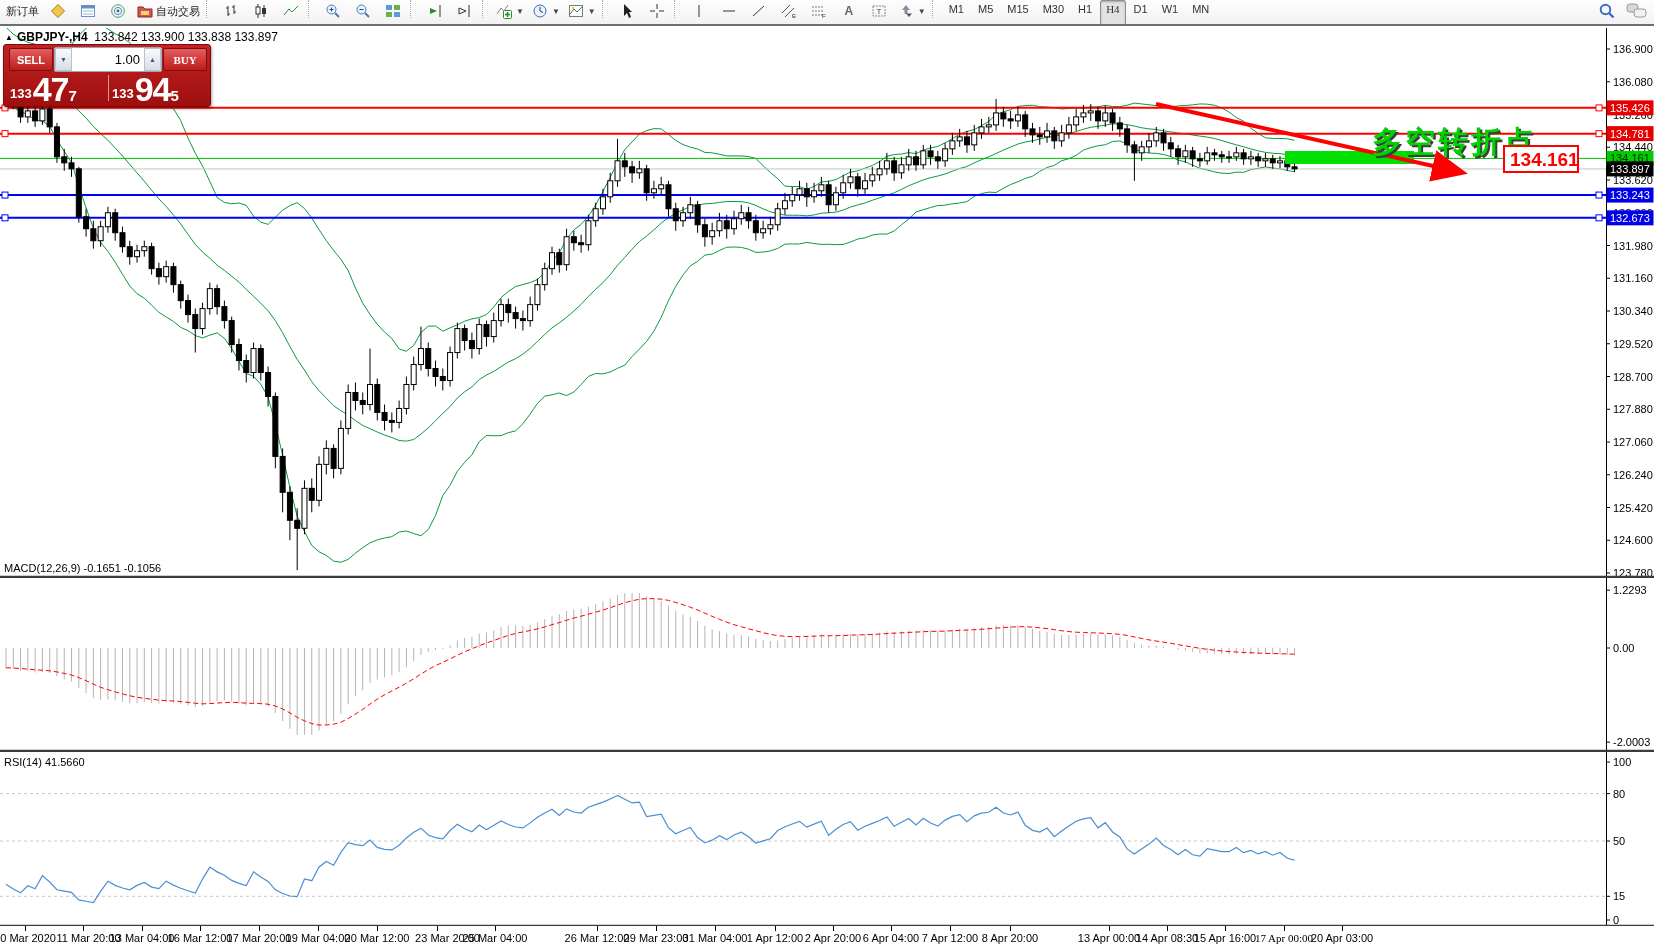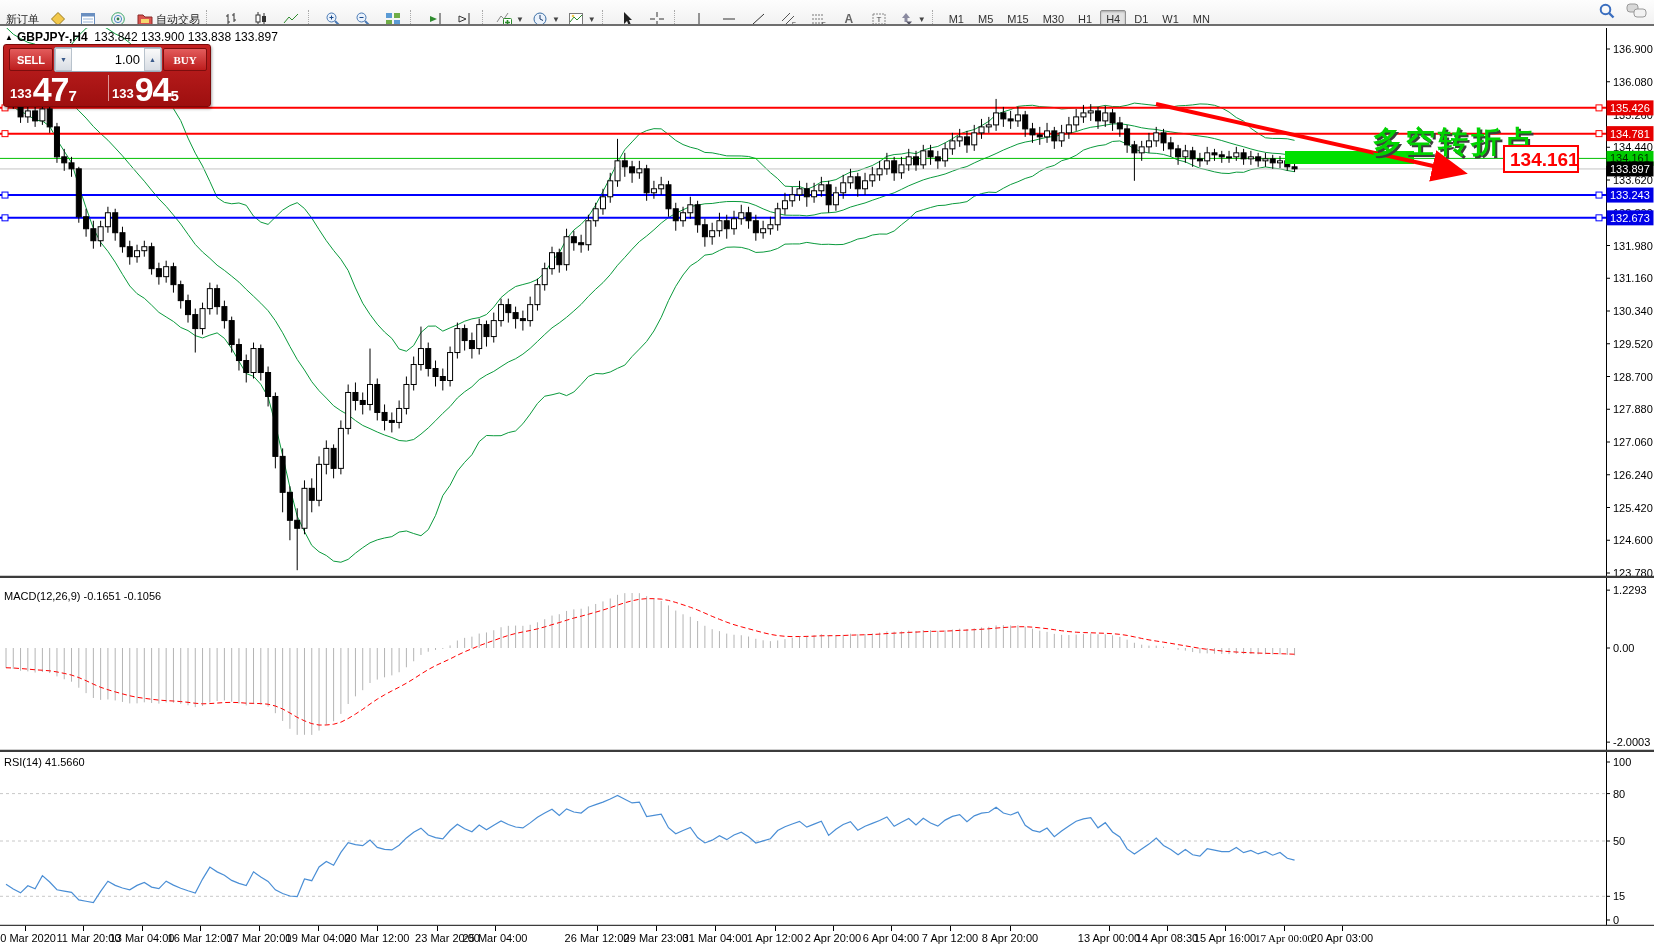--- a/index.html
+++ b/index.html
@@ -1,26 +1,26 @@
 <!DOCTYPE html>
 <html><head>
 <meta charset="utf-8">
 <style>
   html,body{margin:0;padding:0;background:#d4d0c8;}
   #screen{position:relative;width:1654px;height:948px;background:#ffffff;overflow:hidden;
           font-family:"Liberation Sans",sans-serif;-webkit-font-smoothing:antialiased;}
   
   #toolbar{position:absolute;left:0;top:0;width:1654px;height:39px;
            background:linear-gradient(#fdfdfd,#ececec);border-bottom:1px solid #b8b8b8;
-           display:flex;align-items:center;padding-left:2px;box-sizing:border-box;}
+           display:flex;padding-left:2px;box-sizing:border-box;}
   .tbtn{height:20px;min-width:22px;display:flex;align-items:center;justify-content:center;
         gap:3px;padding:0 3px;font-size:11px;color:#222;border:1px solid transparent;border-radius:2px;}
   .tsep{width:7px;height:18px;margin:0 2px;border-left:1px dotted #aaa;}
   .tf{font-size:11px;color:#333;padding:2px 5px;margin:0 1px;border:1px solid transparent;border-radius:2px;}
-  .tf.active{background:#e2e2e2;border:1px solid #8f8f8f;box-shadow:inset 0 1px 2px rgba(0,0,0,.25);}
+  .tf.active{background:#e2e2e2;border:1px solid #8f8f8f;box-shadow:inset 0 1px 2px rgba(0,0,0,.25);font-family:Liberation Serif, serif;}
   .dd{font-size:8px;color:#444;margin-left:1px;}
   .ticon{display:block;}
   #tb-right{position:absolute;right:6px;top:2px;display:flex;gap:10px;align-items:center;}
   
   #win-top{position:absolute;left:0;top:24px;width:1654px;height:3px;background:#fff;
            border-top:2px solid #6e6e6e;}
   .chart-svg{position:absolute;left:0;background:#fff;}
   .panel-label{position:absolute;left:4px;font-size:11px;color:#000;z-index:5;}
   
   #symline{position:absolute;left:5px;top:30px;font-size:12px;color:#000;z-index:6;}
@@ -722,21 +722,21 @@
       <g>
         <rect x="1285" y="123" width="129" height="13" fill="#00e000"></rect>
         <line x1="1156" y1="76" x2="1460" y2="144" stroke="#ff0000" stroke-width="4" marker-end="url(#arrh)"></line>
         <text x="1374" y="126" font-size="30" fill="#3d3d3d" font-weight="bold" letter-spacing="3">多空转折点</text>
         <text x="1372" y="124" font-size="30" fill="#00d400" font-weight="bold" letter-spacing="3">多空转折点</text>
         <rect x="1504" y="118" width="74" height="26" fill="#fff" stroke="#ff0000" stroke-width="2"></rect>
         <text x="1510" y="138" font-size="19" fill="#ff0000" font-weight="bold">134.161</text>
       </g>
       <line x1="0" y1="548.5" x2="1654" y2="548.5" stroke="#3c3c3c" stroke-width="1.5"></line>
     </svg>
-  <div class="panel-label" style="top:590px">MACD(12,26,9) -0.1651 -0.1056</div>
+  <div class="panel-label" style="top:562px">MACD(12,26,9) -0.1651 -0.1056</div>
   <svg id="macd-svg" class="chart-svg" style="top:577px" width="1654" height="174">
       <g>
         <line x1="6" y1="71" x2="6" y2="90.908612206967" stroke="#b4b4b4"></line>
         <line x1="13.280000000000001" y1="71" x2="13.280000000000001" y2="91.89500493751733" stroke="#b4b4b4"></line>
         <line x1="20.560000000000002" y1="71" x2="20.560000000000002" y2="93.7436259664392" stroke="#b4b4b4"></line>
         <line x1="27.84" y1="71" x2="27.84" y2="94.36967804361217" stroke="#b4b4b4"></line>
         <line x1="35.120000000000005" y1="71" x2="35.120000000000005" y2="95.5323720864833" stroke="#b4b4b4"></line>
         <line x1="42.4" y1="71" x2="42.4" y2="95.03752129857371" stroke="#b4b4b4"></line>
         <line x1="49.68" y1="71" x2="49.68" y2="96.06521915649563" stroke="#b4b4b4"></line>
         <line x1="56.96" y1="71" x2="56.96" y2="99.40030757331138" stroke="#b4b4b4"></line>

